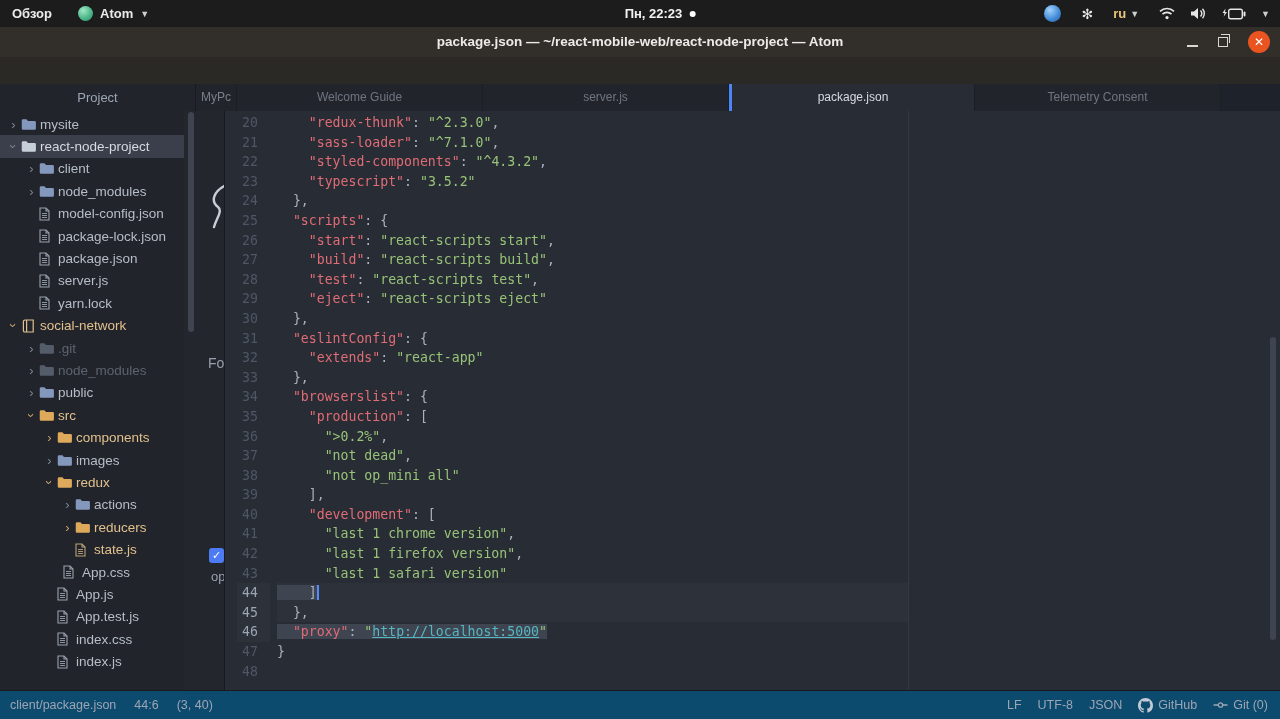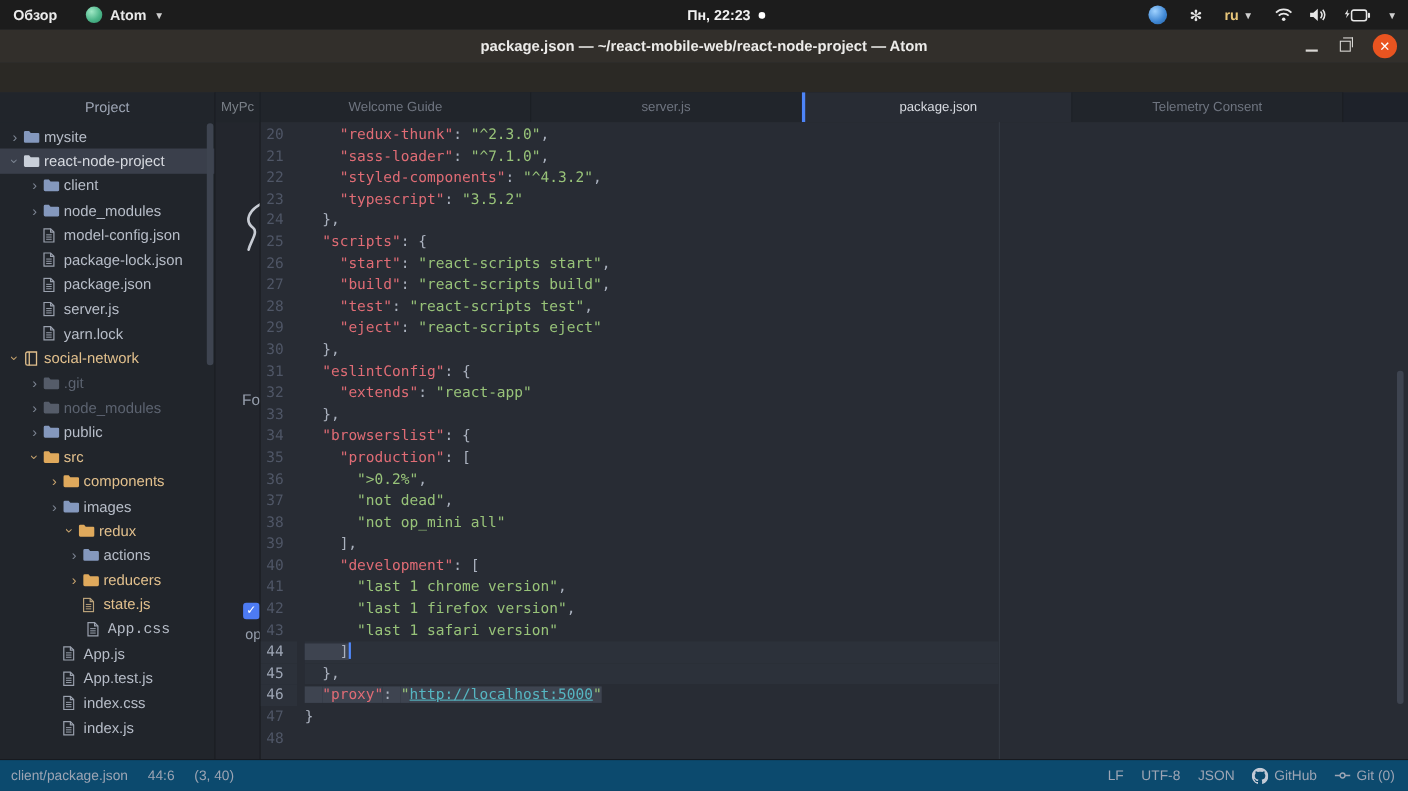--- a/index.html
+++ b/index.html
@@ -53,21 +53,21 @@
   .c-modified .arrow { color:#c7a36e; }
   .ticon { width:19px; flex:0 0 19px; display:inline-flex; align-items:center; }
   .tlabel { color:#b7bdc8; }
   .c-modified .tlabel { color:#e2c08d; }
   .c-ignored .tlabel { color:#5c6370; }
   .selected .tlabel { color:#d7dae0; }
   .tree-scrollbar { position:absolute; left:188px; top:112px; width:6px; height:220px;
                     background:#3e4450; border-radius:3px; z-index:5; }
 
   
-  .sliver { position:absolute; left:196px; top:111px; width:41px; height:579px; background:#23262d;
+  .sliver { position:absolute; left:184px; top:111px; width:41px; height:579px; background:#23262d;
             border-right:1px solid #181a1f; overflow:hidden; color:#98a0ae; }
   .frag-top { position:absolute; left:24px; top:244px; font-size:14px; }
   .frag-bottom { position:absolute; left:27px; top:458px; font-size:13px; }
   .frag-curve { position:absolute; left:24px; top:72px; }
   .frag-check { position:absolute; left:25px; top:437px; width:15px; height:15px; border-radius:3px;
                 background:#4d7bf3; color:#fff; font-size:11px; line-height:15px; text-align:center; }
 
   
   .tab-bar { position:absolute; left:196px; top:84px; width:1084px; height:27px; background:#1e222a;
              display:flex; }
@@ -316,21 +316,21 @@
       </div>
       <div class="tree-row c-normal" style="padding-left: 42px;">
         <span class="arrow">›</span>
         <span class="ticon">
           <svg width="15" height="13" viewBox="0 0 16 13">
             <path d="M0.8 2.2q0-1.4 1.4-1.4h3.6l1.6 1.9h7.1q1.4 0 1.4 1.4v6.7q0 1.4-1.4 1.4H2.2q-1.4 0-1.4-1.4z" fill="#8498bd"></path>
           </svg>
         </span>
         <span class="tlabel">images</span>
       </div>
-      <div class="tree-row c-modified" style="padding-left: 56px;">
+      <div class="tree-row c-modified" style="padding-left: 42px;">
         <span class="arrow open">›</span>
         <span class="ticon">
           <svg width="15" height="13" viewBox="0 0 16 13">
             <path d="M0.8 2.2q0-1.4 1.4-1.4h3.6l1.6 1.9h7.1q1.4 0 1.4 1.4v6.7q0 1.4-1.4 1.4H2.2q-1.4 0-1.4-1.4z" fill="#dfa95c"></path>
           </svg>
         </span>
         <span class="tlabel">redux</span>
       </div>
       <div class="tree-row c-normal" style="padding-left: 60px;">
         <span class="arrow">›</span>
@@ -354,21 +354,21 @@
         <span class="arrow"></span>
         <span class="ticon">
           <svg width="11" height="14" viewBox="0 0 11 14">
             <path d="M1 1h6l3 3v9H1z" fill="none" stroke="#b9a179" stroke-width="1.1"></path>
             <path d="M7 1v3h3" fill="none" stroke="#b9a179" stroke-width="1.1"></path>
             <path d="M3 6.5h5M3 8.5h5M3 10.5h5" stroke="#b9a179" stroke-width="0.9"></path>
           </svg>
         </span>
         <span class="tlabel">state.js</span>
       </div>
-      <div class="tree-row c-normal" style="padding-left: 64px; font-family: Liberation Mono, monospace;">
+      <div class="tree-row c-normal" style="padding-left: 48px;">
         <span class="arrow"></span>
         <span class="ticon">
           <svg width="11" height="14" viewBox="0 0 11 14">
             <path d="M1 1h6l3 3v9H1z" fill="none" stroke="#9aa1ae" stroke-width="1.1"></path>
             <path d="M7 1v3h3" fill="none" stroke="#9aa1ae" stroke-width="1.1"></path>
             <path d="M3 6.5h5M3 8.5h5M3 10.5h5" stroke="#9aa1ae" stroke-width="0.9"></path>
           </svg>
         </span>
         <span class="tlabel">App.css</span>
       </div>

